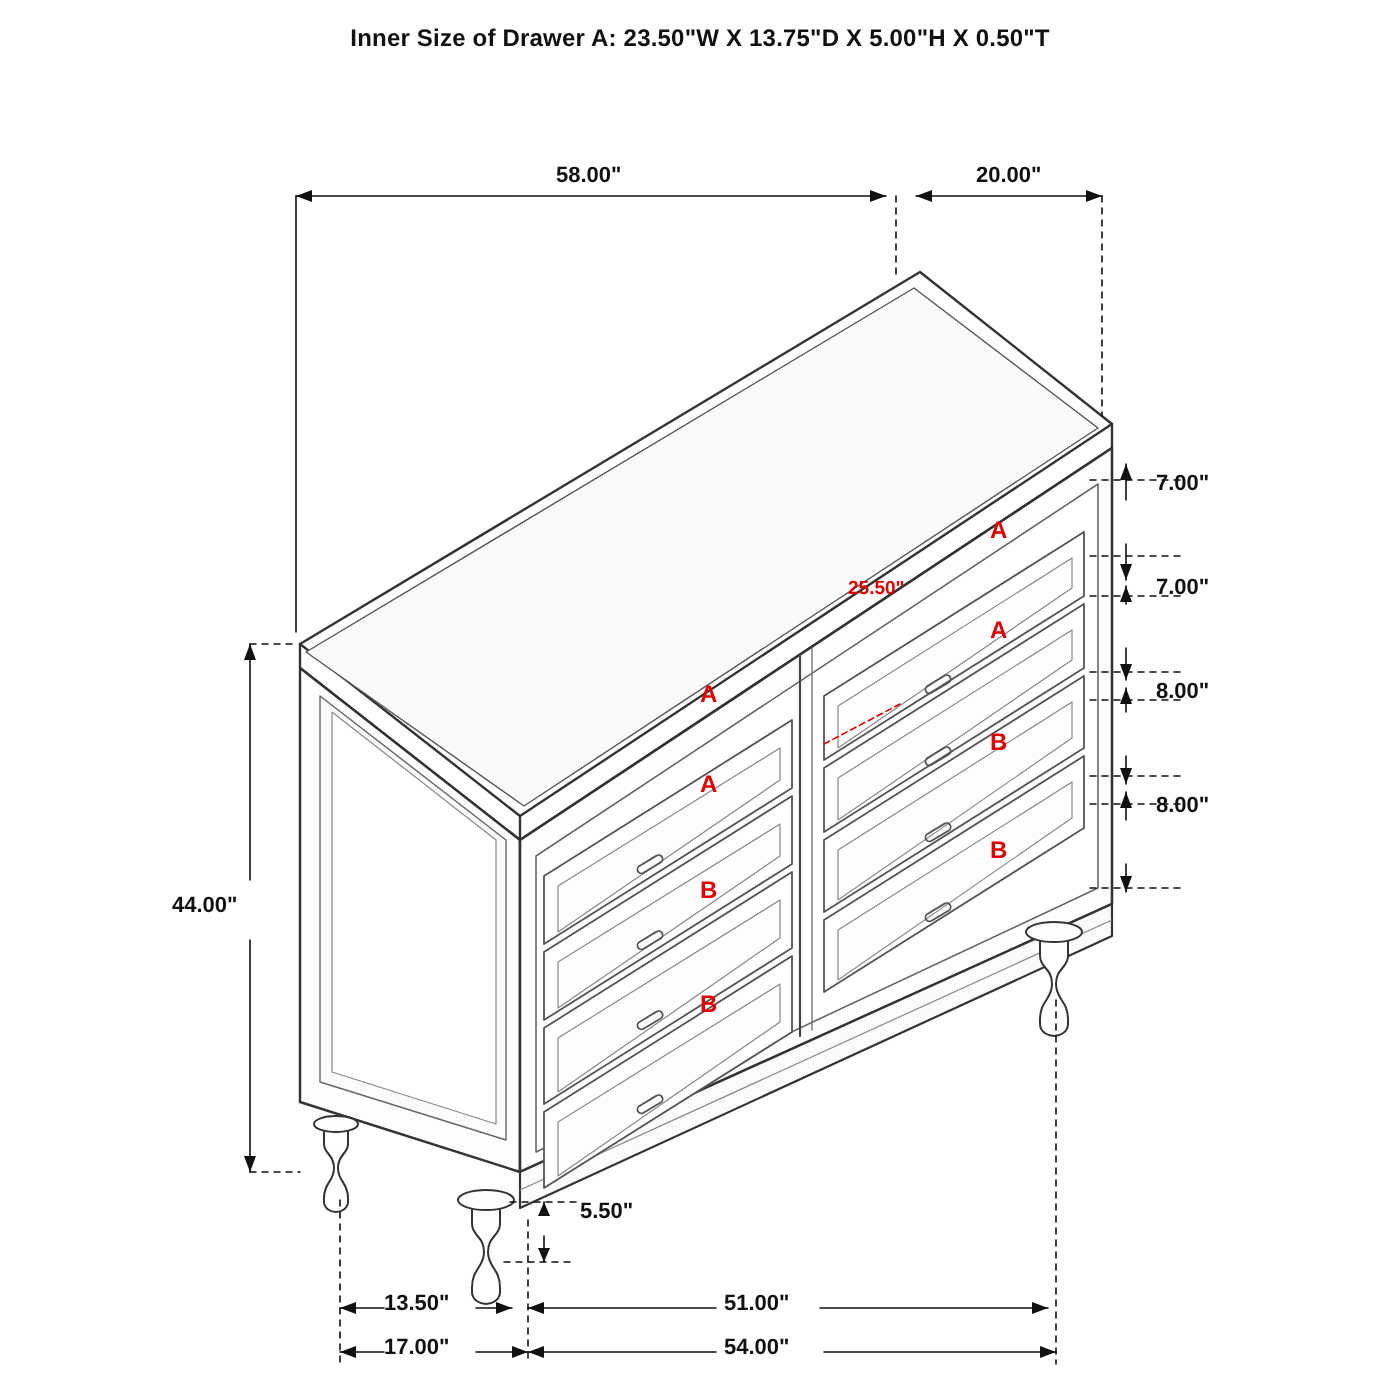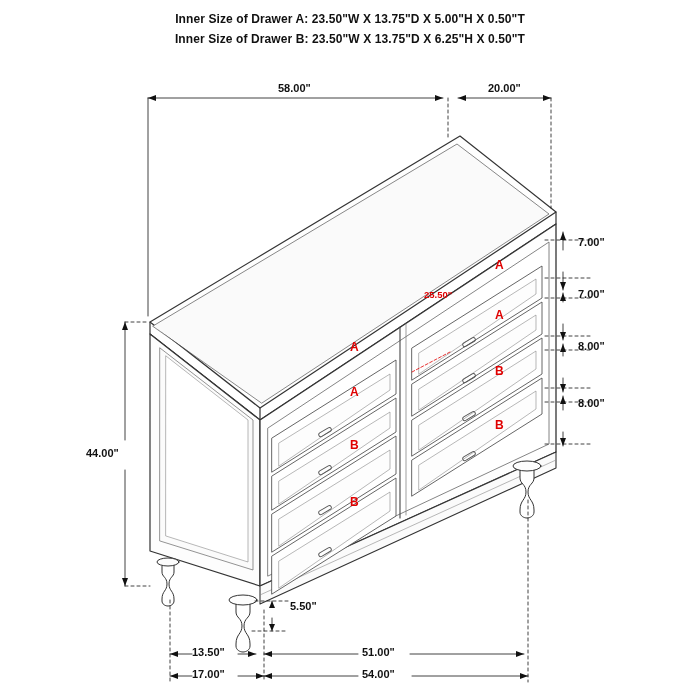--- a/index.html
+++ b/index.html
@@ -58,21 +58,20 @@
     color: #e00000;
     white-space: nowrap;
   }
 </style>
 </head>
 <body>
 
 <div id="stage">
 
   <div class="hdr" id="hdr1">Inner Size of Drawer A: 23.50"W X 13.75"D X 5.00"H X 0.50"T</div>
-  <div class="hdr" id="hdr2">Inner Size of Drawer B: 23.50"W X 13.75"D X 6.25"H X 0.50"T</div>
 
   <svg width="700" height="700" viewBox="0 0 700 700">
     <g fill="none" stroke="#333" stroke-width="1.1" stroke-linejoin="round" stroke-linecap="round">
 
       <polygon points="150,322 460,136 556,212 260,408" fill="#fefefe" stroke="#333" stroke-width="1.2"></polygon>
       <polygon points="153,326 457,144 549,214 262,403" fill="#fafafa" stroke="#555" stroke-width="0.7"></polygon>
 
       <polyline points="150,322 150,334 260,420 260,408" stroke="#333" stroke-width="1.2"></polyline>
       <polyline points="260,420 556,224 556,212" stroke="#333" stroke-width="1.2"></polyline>
       <line x1="150" y1="334" x2="260" y2="420" stroke="#555" stroke-width="0.7"></line>

